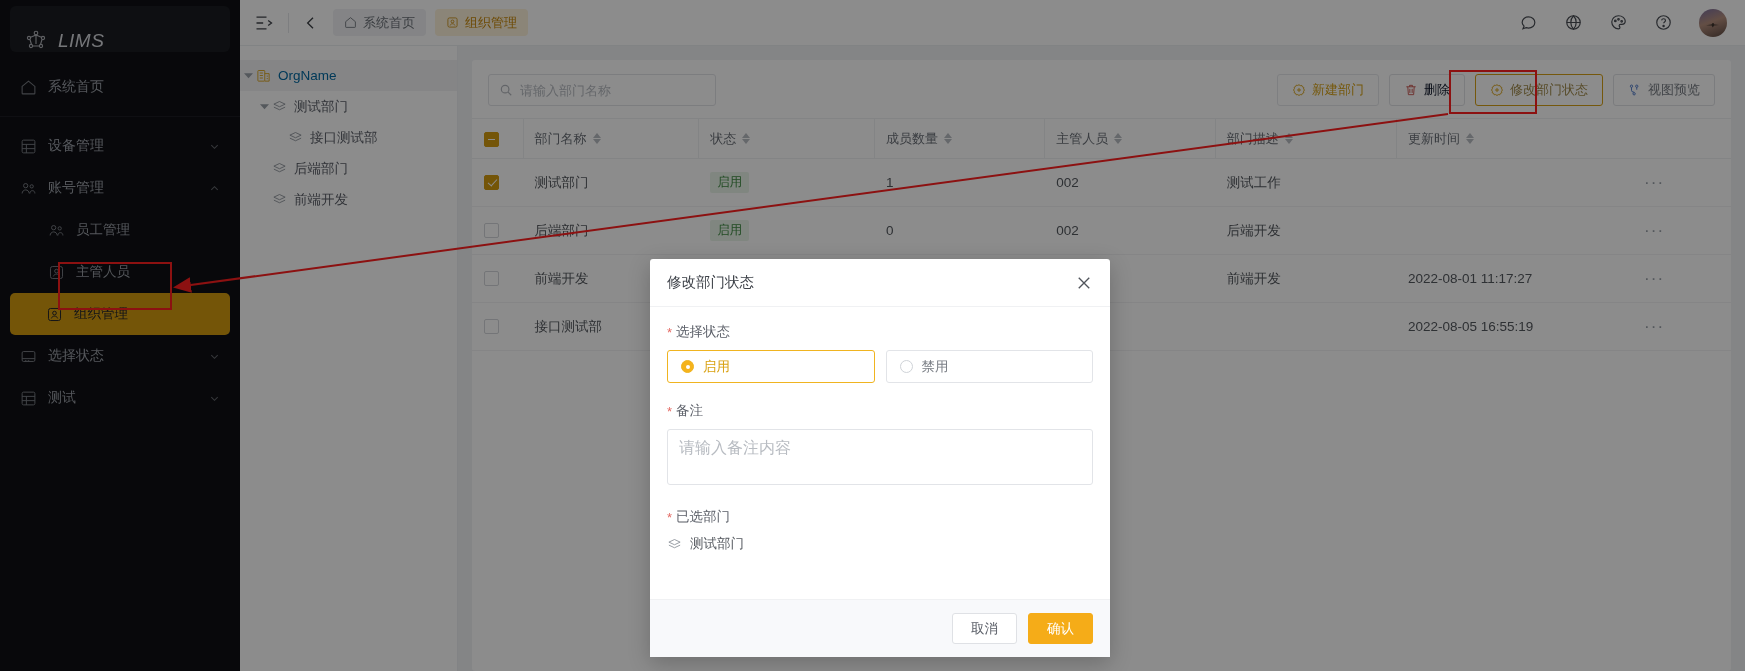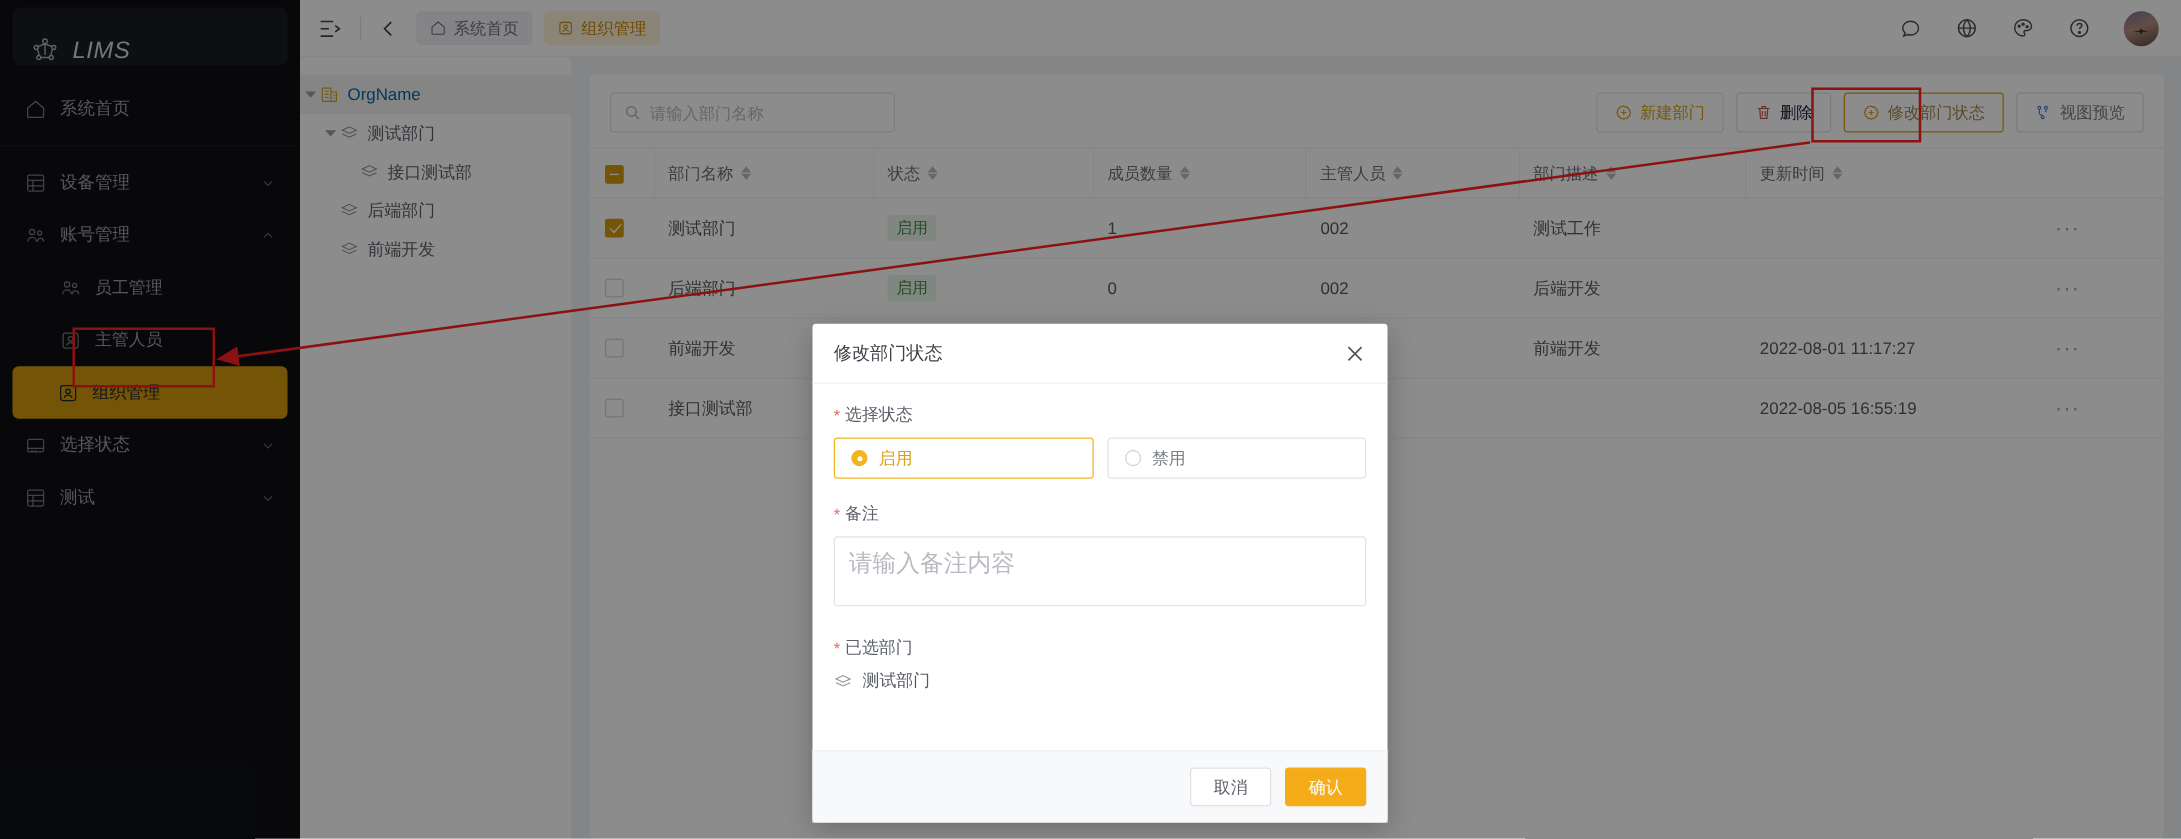--- a/index.html
+++ b/index.html
@@ -235,21 +235,21 @@
     width: 13px; height: 13px; border-radius: 50%; border: 1px solid #cfd3d8;
     flex: 0 0 13px; position: relative; background: #fff;
   }
   .radio-card.sel .rdot { border-color: #f0b420; background: #f5b31c; }
   .radio-card.sel .rdot::after {
     content: ""; position: absolute; left: 3.6px; top: 3.6px;
     width: 4.8px; height: 4.8px; border-radius: 50%; background: #fff;
   }
   .ta {
     width: 100%; height: 56px; border: 1px solid #e2e4e8; border-radius: 3px;
-    resize: none; outline: none; padding: 8px 11px; font-size: 19px;
+    resize: none; outline: none; padding: 8px 11px; font-size: 16px;
     color: #4a4e55; font-family: inherit; margin-bottom: 19px;
   }
   .ta::placeholder { color: #b8bcc2; }
   .sel-dept { display: flex; align-items: center; gap: 8px; font-size: 13.5px; color: #55595f; }
   .sel-dept svg { width: 15px; height: 15px; color: #8d929a; }
   .spacer { height: 36px; }
   .modal-foot {
     height: 58px; background: #f8f9fb; border-top: 1px solid #f0f1f3;
     display: flex; align-items: center; justify-content: flex-end;
     gap: 11px; padding: 0 17px;

